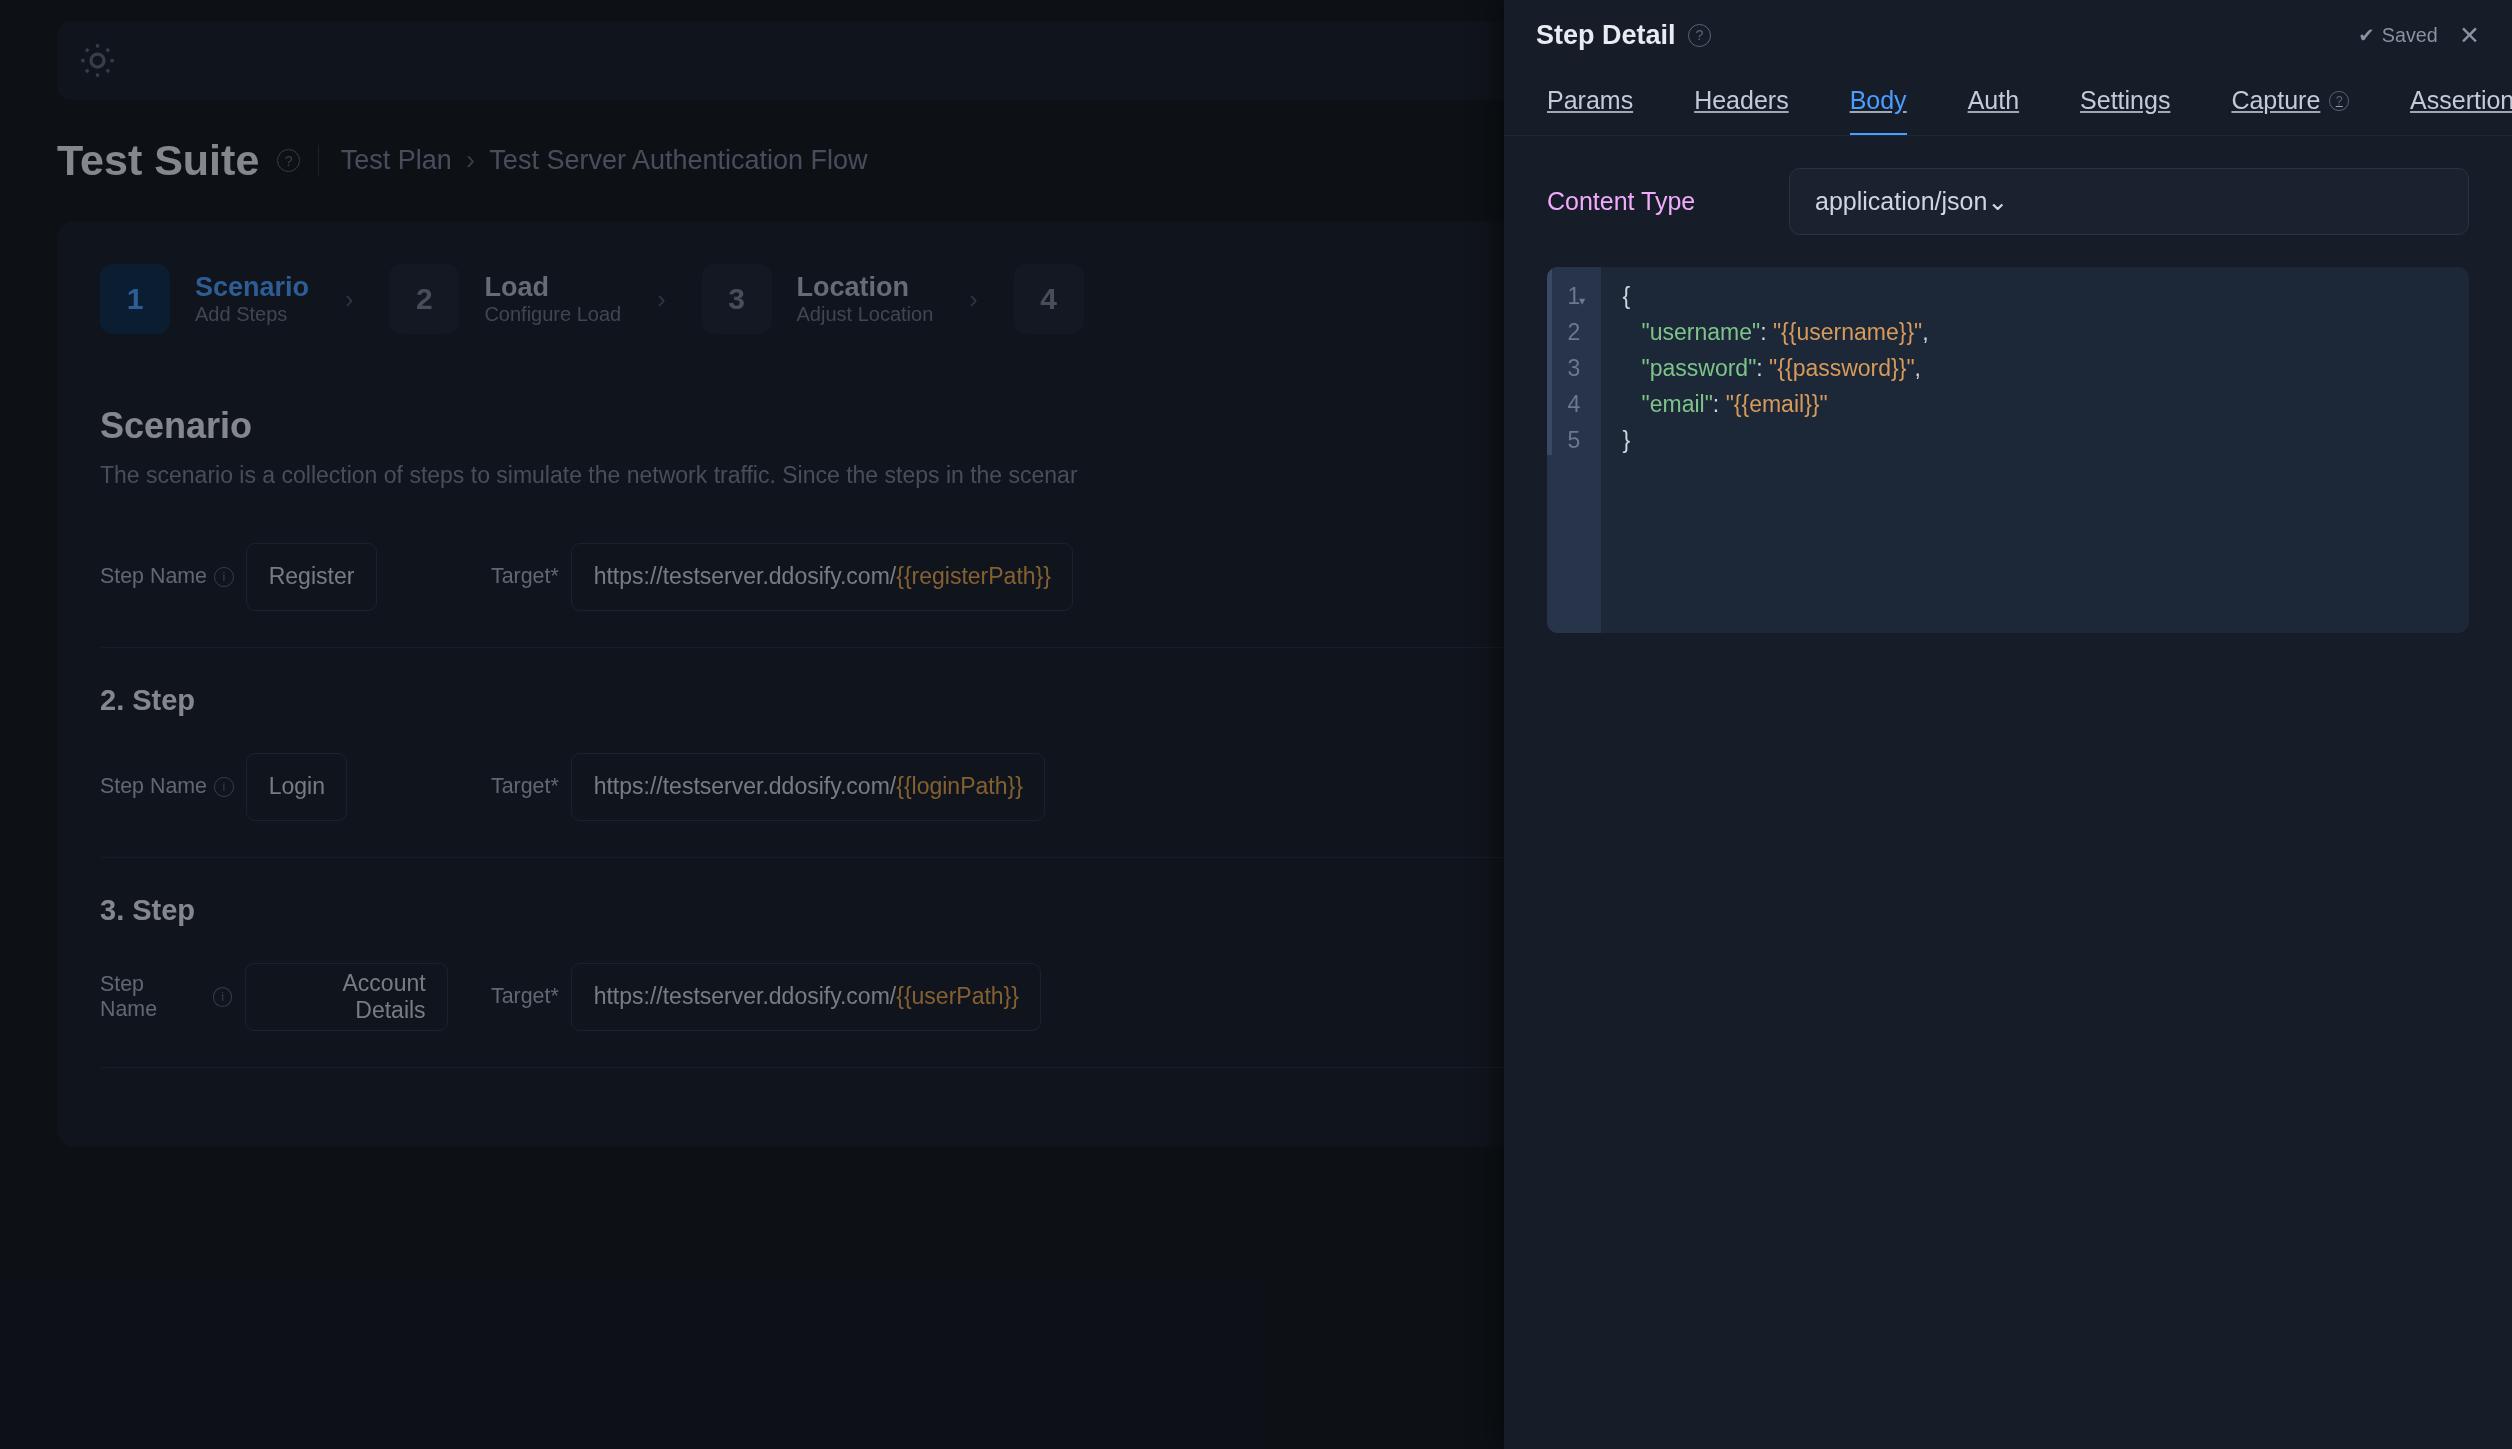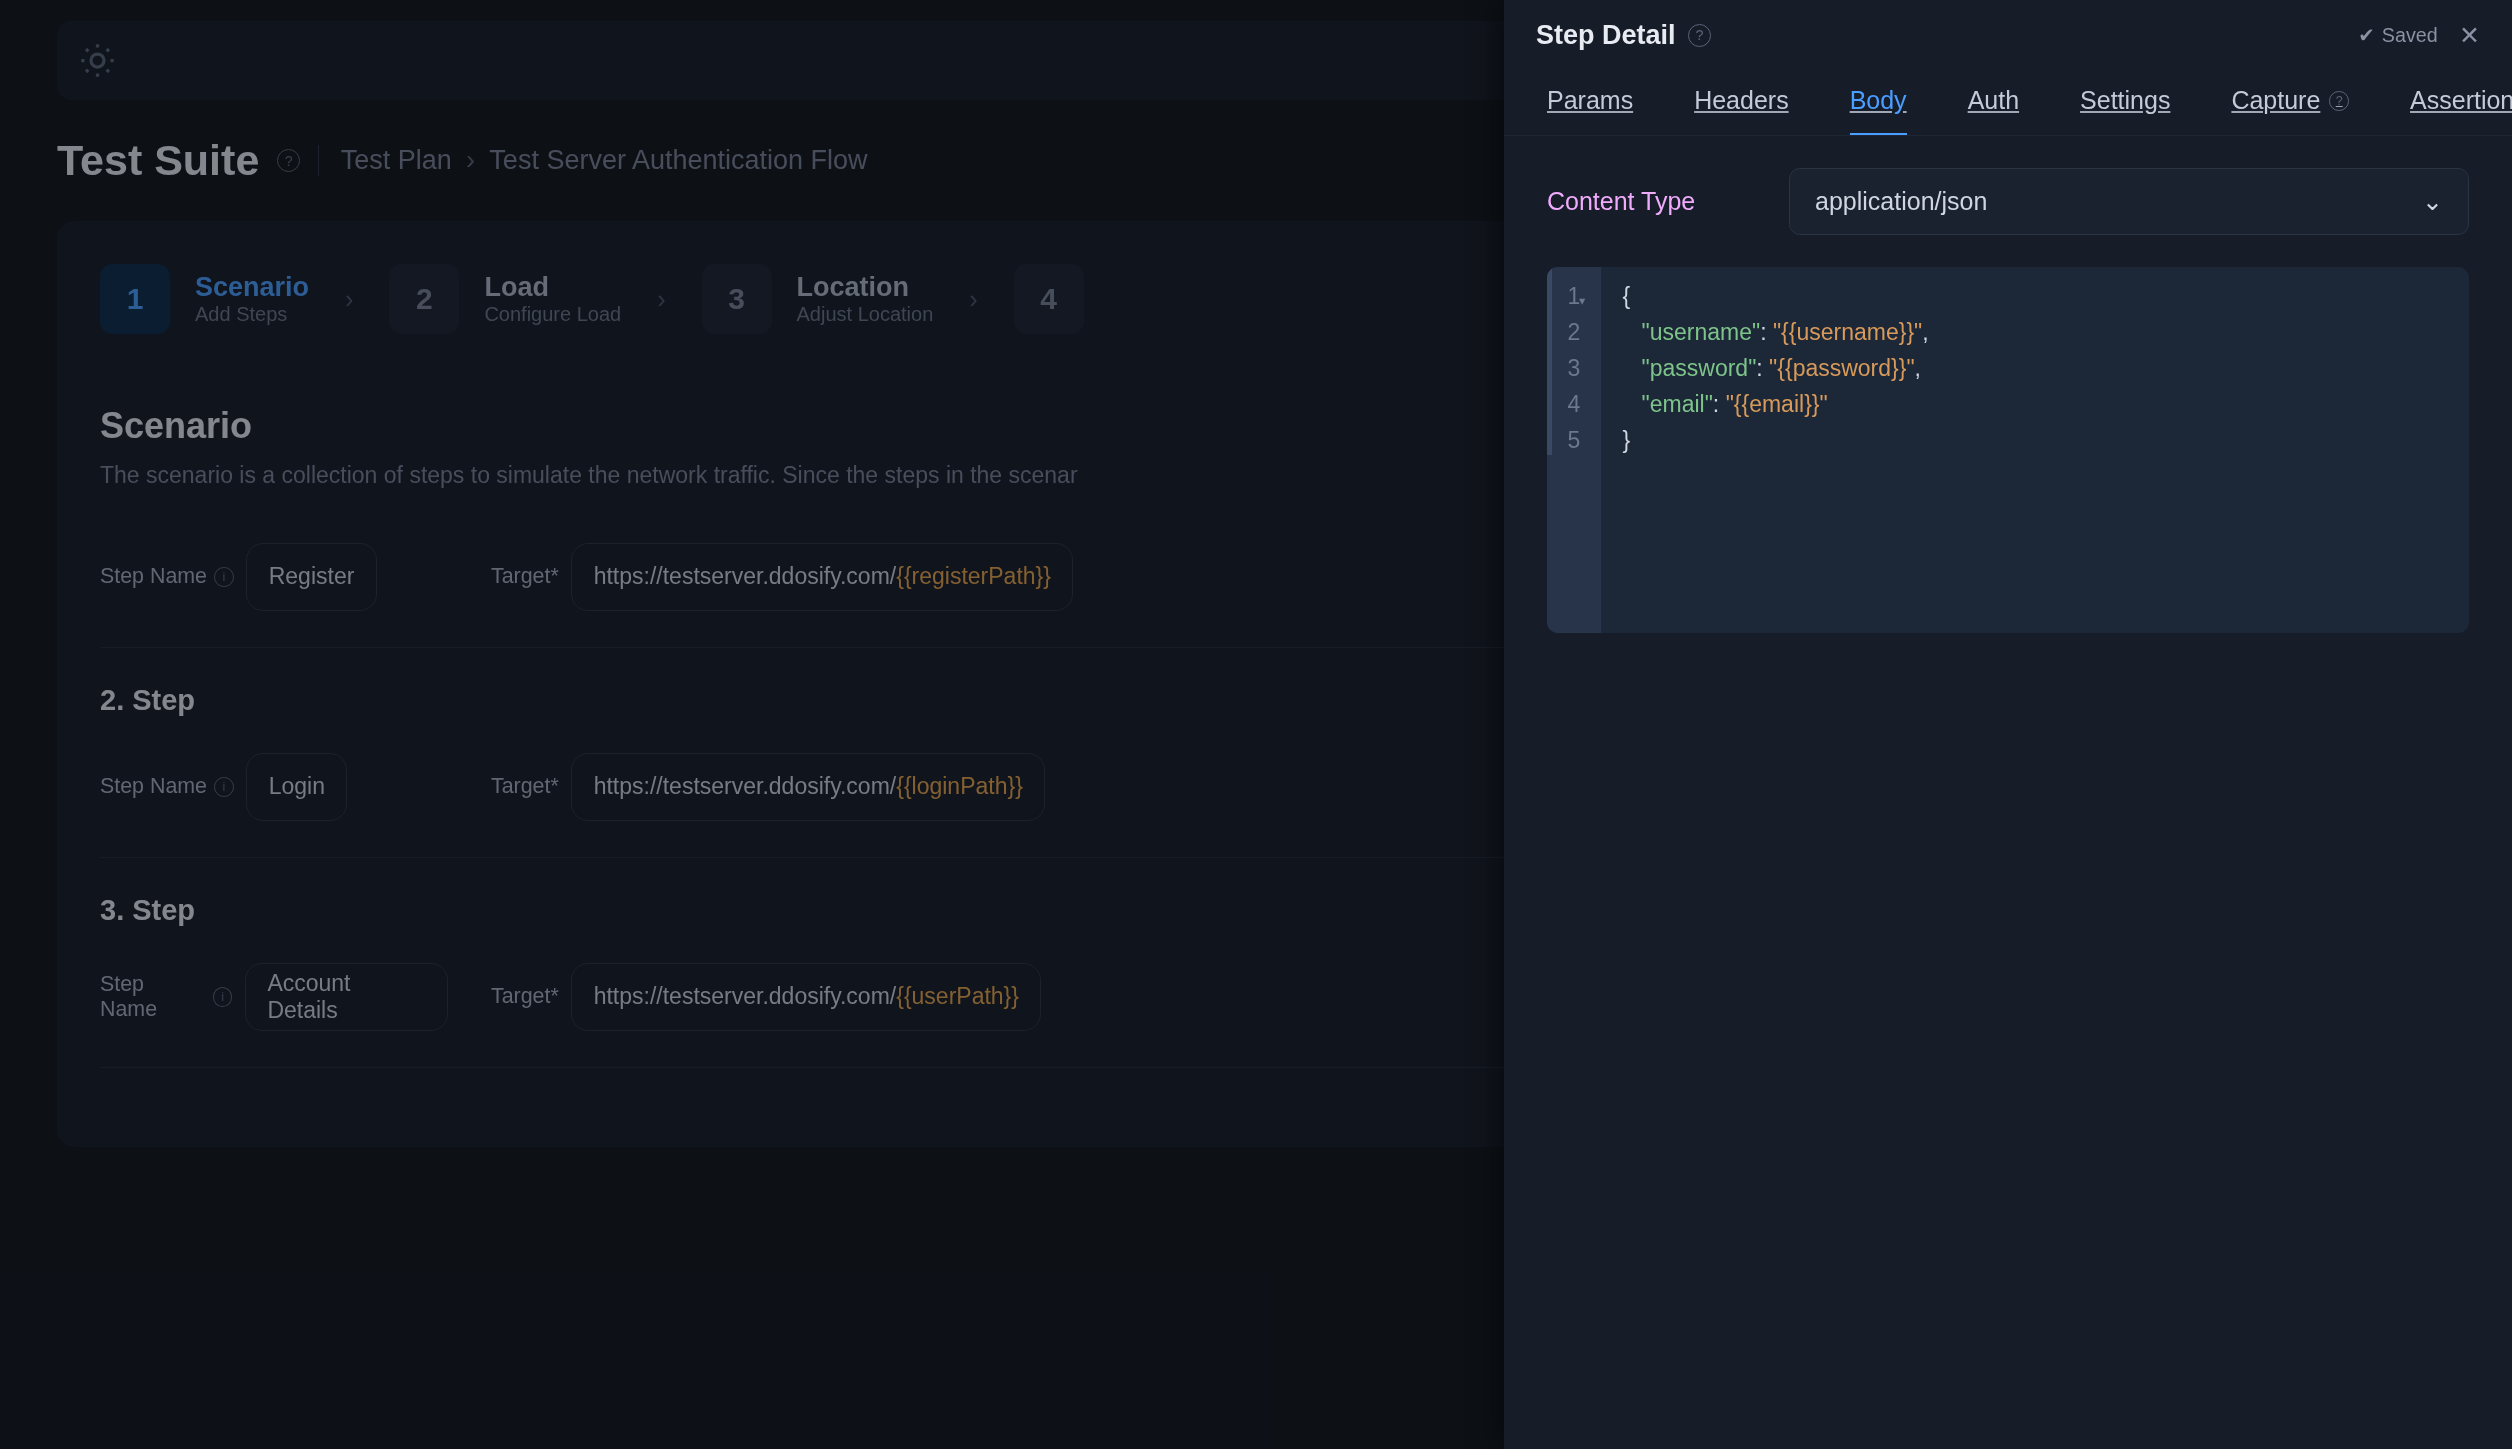--- a/index.html
+++ b/index.html
@@ -34,41 +34,41 @@
 .section-title { color: #e8ecf2; font-size: 36px; font-weight: 600; margin-bottom: 14.3px; }
 .section-desc { color: #7a8296; font-size: 23px; margin-bottom: 54px; }
 
 .step-block { border-bottom: 0.9px solid #222a38; padding-bottom: 36px; margin-bottom: 36px; }
 .step-block-title { color: #e8ecf2; font-size: 29px; font-weight: 600; margin-bottom: 36px; }
 .field-row { display: flex; gap: 43px; }
 .field-col { display: flex; flex-direction: row; gap: 12.5px; }
 .field-col.name { width: 348px; }
 .field-col.target { flex: 1; min-width: 536px; }
 .field-label { color: #a8b0c0; font-size: 21.4px; display: flex; align-items: center; gap: 7.1px; }
-.field-input { background: transparent; border: 0.9px solid #2a3242; border-radius: 17px; padding: 18px 21.4px; font-size: 23px; color: #d0d6e0; height: 68px; display: flex; align-items: center; }
+.field-input { background: transparent; border: 0.9px solid #2a3242; border-radius: 9px; padding: 18px 21.4px; font-size: 23px; color: #d0d6e0; height: 68px; display: flex; align-items: center; text-align: right; }
 .target-display { display: flex; align-items: center; }
 .var-highlight { color: #e8a54a; }
 
 
 .side-panel { position: absolute; right: 0; top: 0; width: 1008px; height: 100%; background: #161c28; z-index: 10; box-shadow: -7.1px 0 27px rgba(0,0,0,0.5); display: flex; flex-direction: column; }
 .panel-header { display: flex; align-items: center; justify-content: space-between; padding: 19.7px 32px; }
 .panel-title-wrap { display: flex; align-items: center; gap: 12.5px; }
 .panel-title { color: #e8ecf2; font-size: 27px; font-weight: 600; }
 .panel-header-right { display: flex; align-items: center; gap: 21.4px; }
 .saved-badge { display: flex; align-items: center; gap: 7.1px; color: #8a92a4; font-size: 19.7px; }
 .close-x { color: #8a92a4; font-size: 25px; cursor: pointer; }
 
 .panel-tabs { display: flex; gap: 61px; padding: 16px 43px 0; border-bottom: 0.9px solid #1e2634; text-decoration: underline; }
 .panel-tab { font-size: 25px; color: #c4cbd8; padding-bottom: 18px; border-bottom: 2.7px solid transparent; cursor: pointer; display: flex; align-items: center; gap: 9px; }
 .panel-tab.active { color: #4a9eff; border-bottom-color: #4a9eff; }
 
 .panel-body { padding: 32px 43px; display: flex; flex-direction: column; gap: 32px; }
 .ct-row { display: flex; align-items: center; gap: 54px; }
 .ct-label { color: #f0abfc; font-size: 25px; width: 188px; }
-.ct-select { flex: 1; background: #1a2230; border: 0.9px solid #2a3444; border-radius: 10.7px; padding: 18px 25px; font-size: 25px; color: #d0d6e0; display: flex; justify-content: space-between; align-items: center; cursor: pointer; }
+.ct-select { flex: 1; background: #1a2230; border: 0.9px solid #2a3444; border-radius: 10.7px; padding: 18px 25px; font-size: 25px; color: #d0d6e0; display: flex; align-items: center; cursor: pointer; }
 
 .code-editor { background: #1c2838; border-radius: 10.7px; display: flex; font-family: 'Menlo','Consolas',monospace; font-size: 23px; line-height: 36px; min-height: 366px; position: relative; overflow: hidden; }
 .code-gutter { background: #27344a; width: 54px; padding: 10.7px 0; text-align: center; color: #6a7890; position: relative; }
 .code-gutter .fold { position: absolute; left: 32px; top: 16px; font-size: 12.5px; color: #6a7890; }
 .gutter-active { position: absolute; left: 0; top: 0; width: 5.4px; height: 188px; background: #3a4a66; }
 .code-content { padding: 10.7px 21.4px; white-space: pre; color: #d0d6e0; }
 .tok-brace { color: #d0d6e0; }
 .tok-key { color: #7ec48a; }
 .tok-str { color: #d89a5a; }
 .tok-punct { color: #d0d6e0; }

